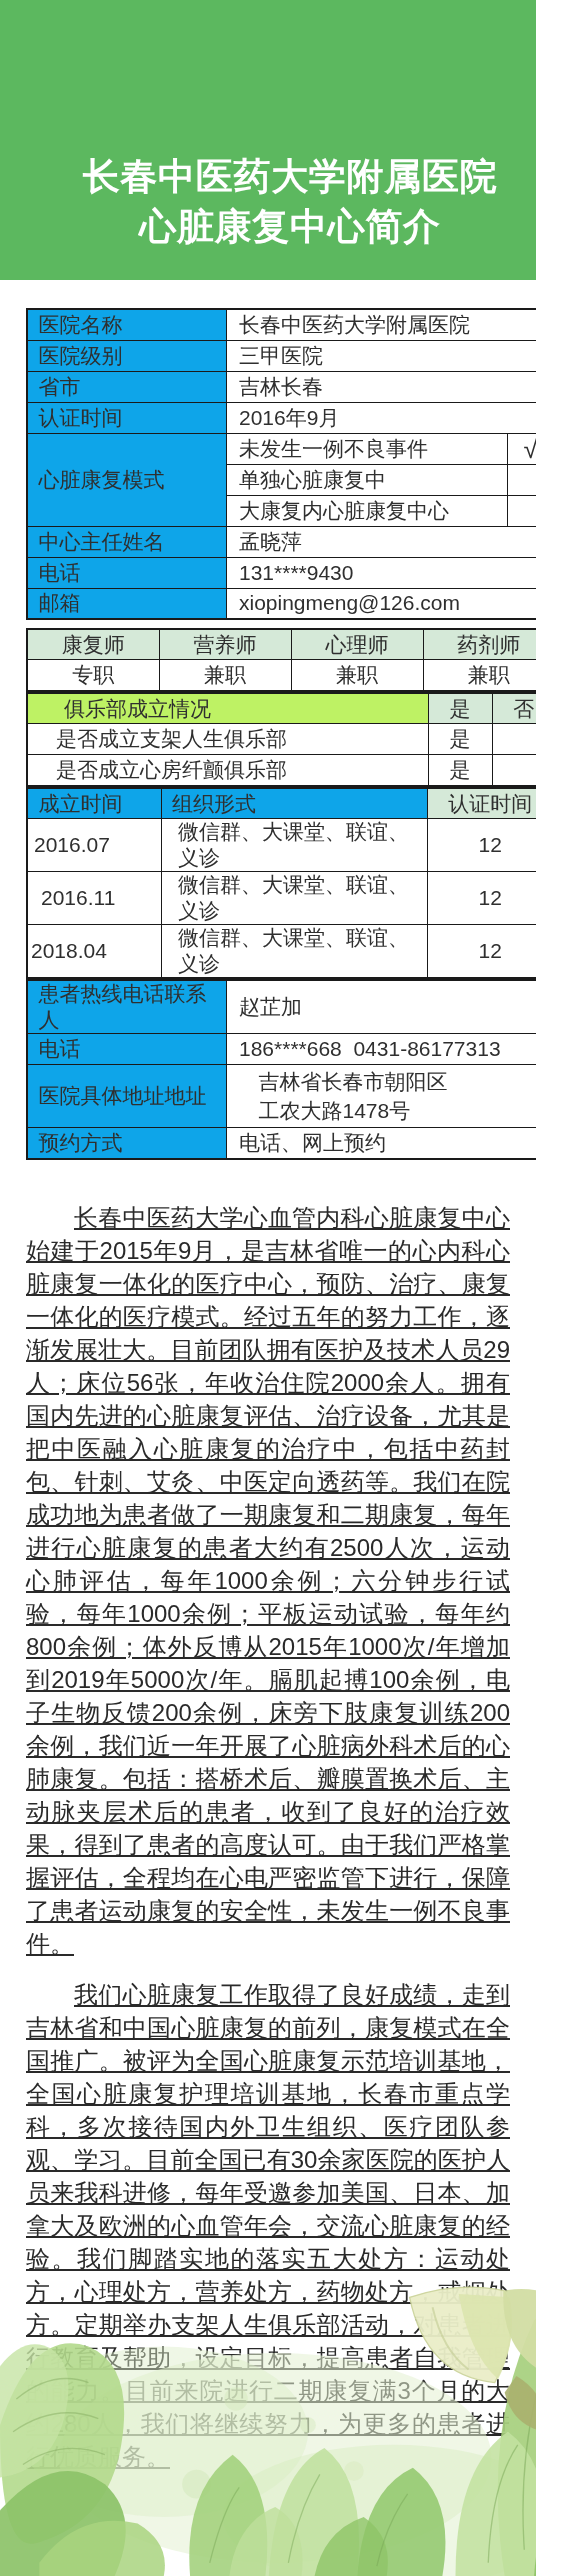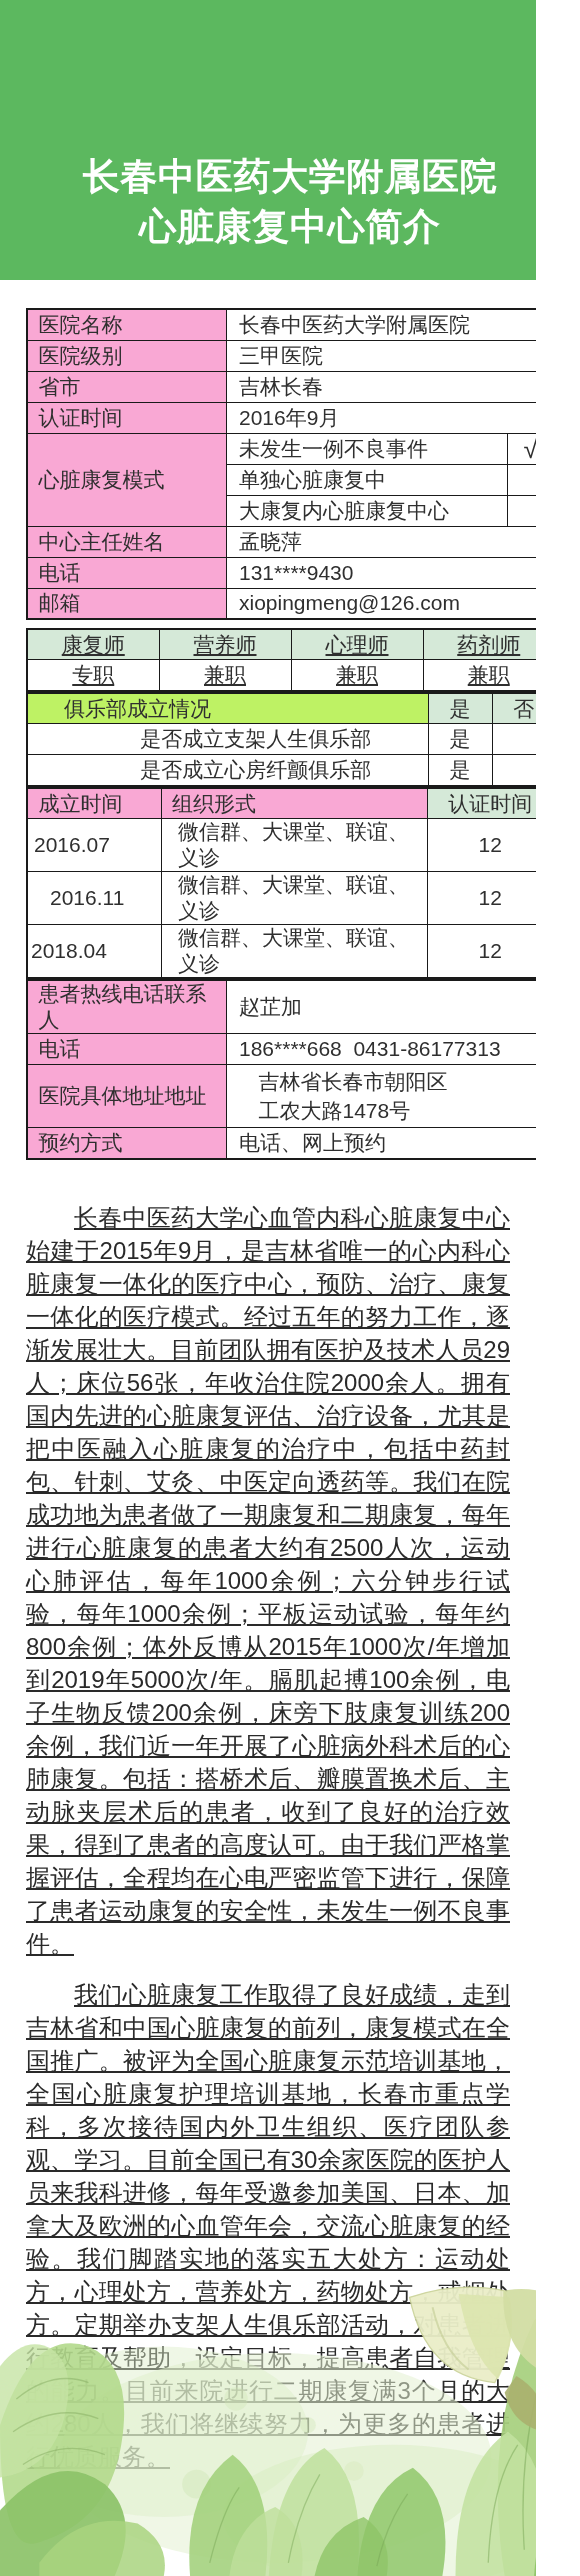--- a/index.html
+++ b/index.html
@@ -35,38 +35,38 @@
   
   table{
     border-collapse:collapse;
     table-layout:fixed;
     margin-left:26px;
     width:528px;
     font-size:21px;
     color:#2f2f2f;
   }
   table.t1{margin-top:28px;}
-  table.t2a{margin-top:7.9px;text-decoration:underline;}
+  table.t2a{margin-top:7.9px;}
   td,th{
     border:1.3px solid #1a1a1a;
     padding:0;
     height:31px;
     box-sizing:border-box;
     font-weight:normal;
     line-height:26px;
     vertical-align:middle;
     overflow:hidden;
     white-space:pre-wrap;
   }
   table{border:2px solid #1a1a1a;}
-  .lab{background:#f9a8d4;padding-left:10.5px;text-align:left;}
+  .lab{background:#0ea5e9;padding-left:10.5px;text-align:left;}
   .val{background:#ffffff;padding-left:12.5px;text-align:left;}
   .ctr{text-align:center;}
   .grn{background:#d5e9d8;}
-  .indent-lab{background:#ffffff;padding-left:56px;text-align:center;}
+  .indent-lab{background:#ffffff;padding-left:28px;text-align:left;}
   .club-lab{background:#bef264;padding-left:36px;text-align:left;}
   .addr{line-height:29px;padding-left:32px;}
   .check{font-size:26px;text-align:center;background:#ffffff;}
   
   .body-text{
     margin:41px 26px 0 26px;
     font-size:24px;
     line-height:33px;
     text-align:justify;
     color:#2a2a2a;
@@ -207,21 +207,21 @@
       <td class="lab">成立时间</td>
       <td class="lab">组织形式</td>
       <td class="grn ctr">认证时间</td>
     </tr>
     <tr>
       <td class="val" style="padding-left:6px">2016.07</td>
       <td class="val" style="padding-left:16.4px">微信群、大课堂、联谊、义诊</td>
       <td class="ctr">12</td>
     </tr>
     <tr>
-      <td class="val" style="padding-left:22px">2016.11</td>
+      <td class="val" style="padding-left:13px">2016.11</td>
       <td class="val" style="padding-left:16.4px">微信群、大课堂、联谊、义诊</td>
       <td class="ctr">12</td>
     </tr>
     <tr>
       <td class="val" style="padding-left:3px">2018.04</td>
       <td class="val" style="padding-left:16.4px">微信群、大课堂、联谊、义诊</td>
       <td class="ctr">12</td>
     </tr>
   </tbody>
     </table>

